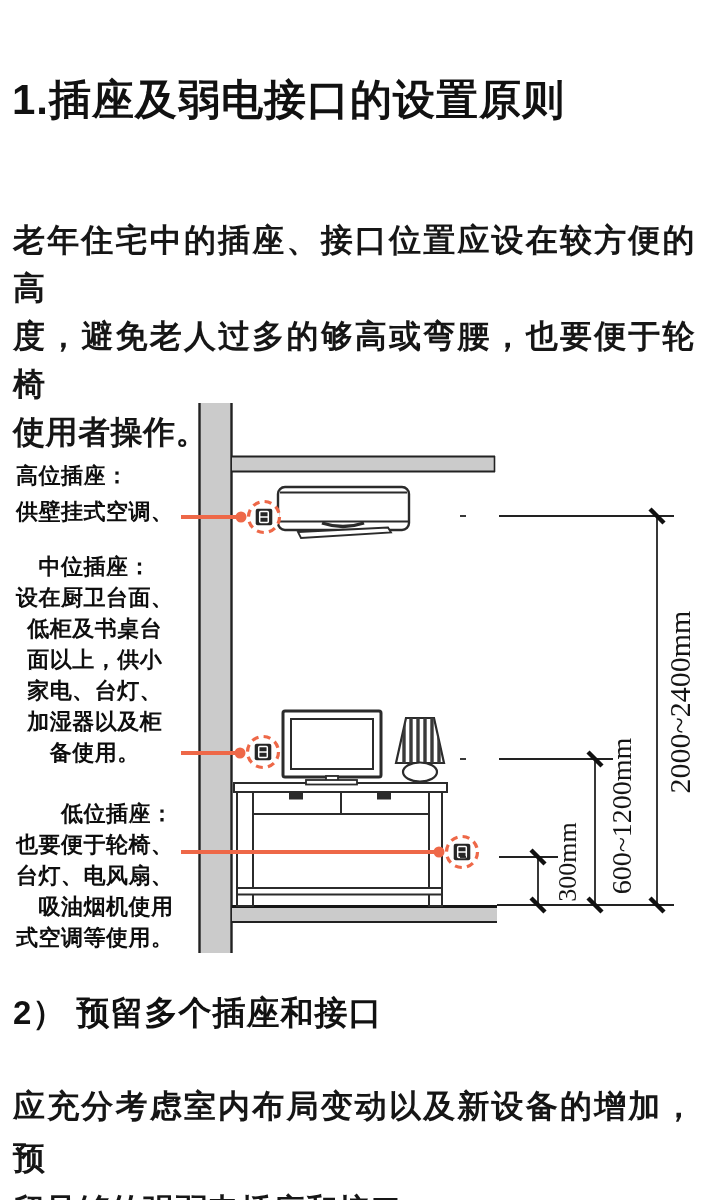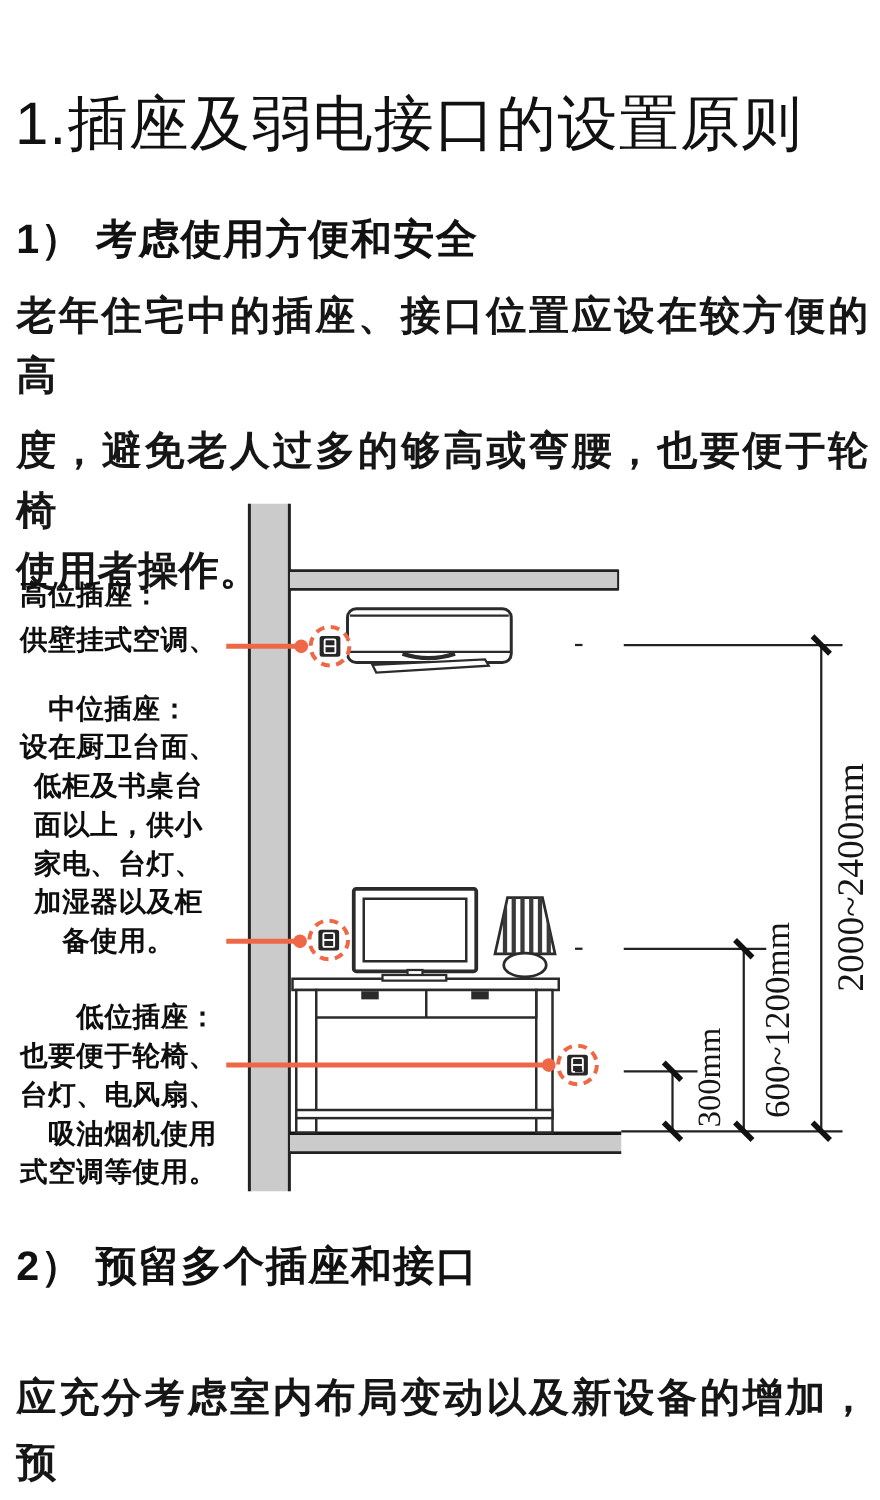--- a/index.html
+++ b/index.html
@@ -3,37 +3,37 @@
 <meta charset="utf-8">
 <style>
   html,body{margin:0;padding:0;background:#fff;}
   .page{
     position:relative;width:704px;height:1200px;background:#ffffff;
     font-family:"Liberation Sans","DejaVu Sans",sans-serif;color:#111;
     overflow:hidden;
   }
   .abs{position:absolute;}
   .title{
-    left:12px;top:70px;font-size:48px;font-weight:400;line-height:60px;
+    left:12px;top:70px;font-size:42px;font-weight:700;line-height:60px;
     letter-spacing:1px;white-space:nowrap;
   }
   .sec-heading{
     left:13px;font-size:33px;font-weight:700;line-height:44px;
     letter-spacing:1px;white-space:nowrap;
   }
   .h1pos{top:169px;}
   .h2pos{top:991px;}
   .para{
     left:13px;width:682px;font-size:32px;font-weight:600;color:#161616;
     letter-spacing:0.5px;
   }
   .para1{top:216px;line-height:48px;}
   .para2{top:1080px;line-height:52px;}
   .pline{white-space:nowrap;}
-  .pline.fill{white-space:normal;text-align:justify;text-align-last:justify;margin-top:12px;}
+  .pline.fill{white-space:normal;text-align:justify;text-align-last:justify;}
   .lbl{
     position:absolute;left:16px;font-size:22px;font-weight:700;color:#0e0e0e;
     letter-spacing:0.5px;
   }
   .lbl div{white-space:nowrap;}
   .lbl-high{top:421px;line-height:36px;margin-top:37px;}
   .lbl-mid{top:551px;line-height:31px;text-align:center;}
   .lbl-low{top:798px;line-height:31px;text-align:right;}
   svg.diagram{position:absolute;left:0;top:0;width:704px;height:1200px;}
   svg .dimtxt{
@@ -41,21 +41,20 @@
     fill:#151515;
   }
 </style>
 </head>
 <body>
 
 <div class="page">
 
   <div class="abs title">1.插座及弱电接口的设置原则</div>
 
-  <div class="abs sec-heading h1pos">1） 考虑使用方便和安全</div>
 
   <div class="abs para para1">
     <div class="pline fill">老年住宅中的插座、接口位置应设在较方便的高</div>
     <div class="pline fill">度，避免老人过多的够高或弯腰，也要便于轮椅</div>
     <div class="pline">使用者操作。</div>
   </div>
 
   <div class="lbl lbl-high">
     <div>高位插座：</div>
     <div>供壁挂式空调、</div>

